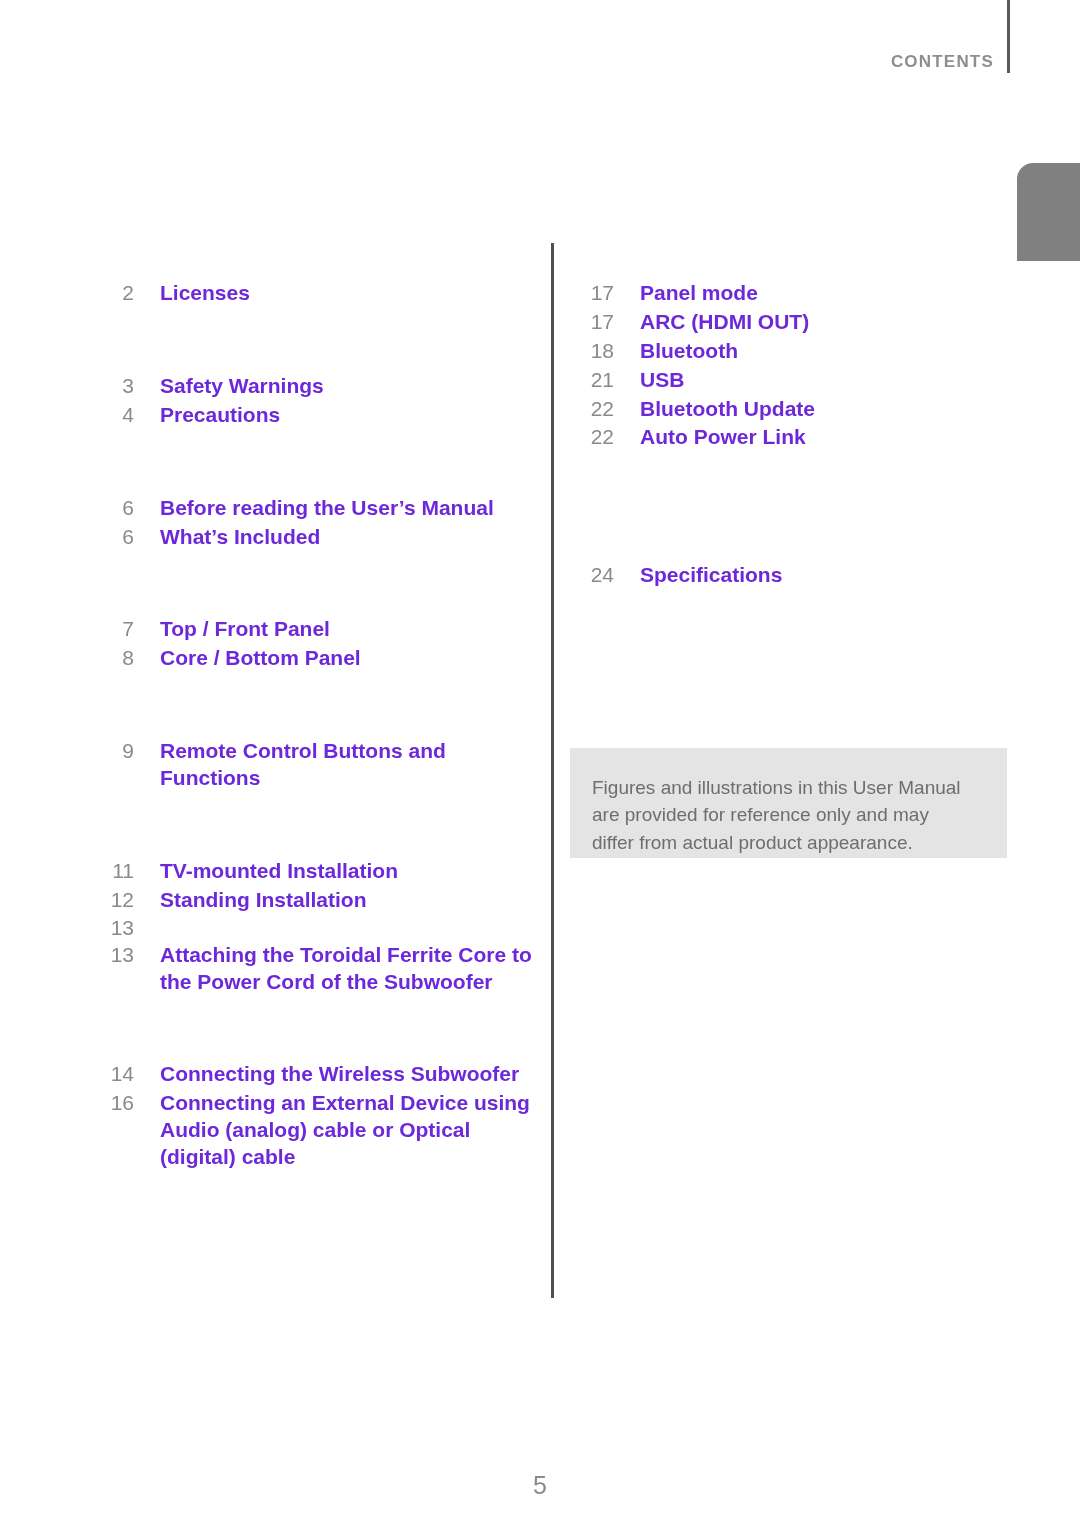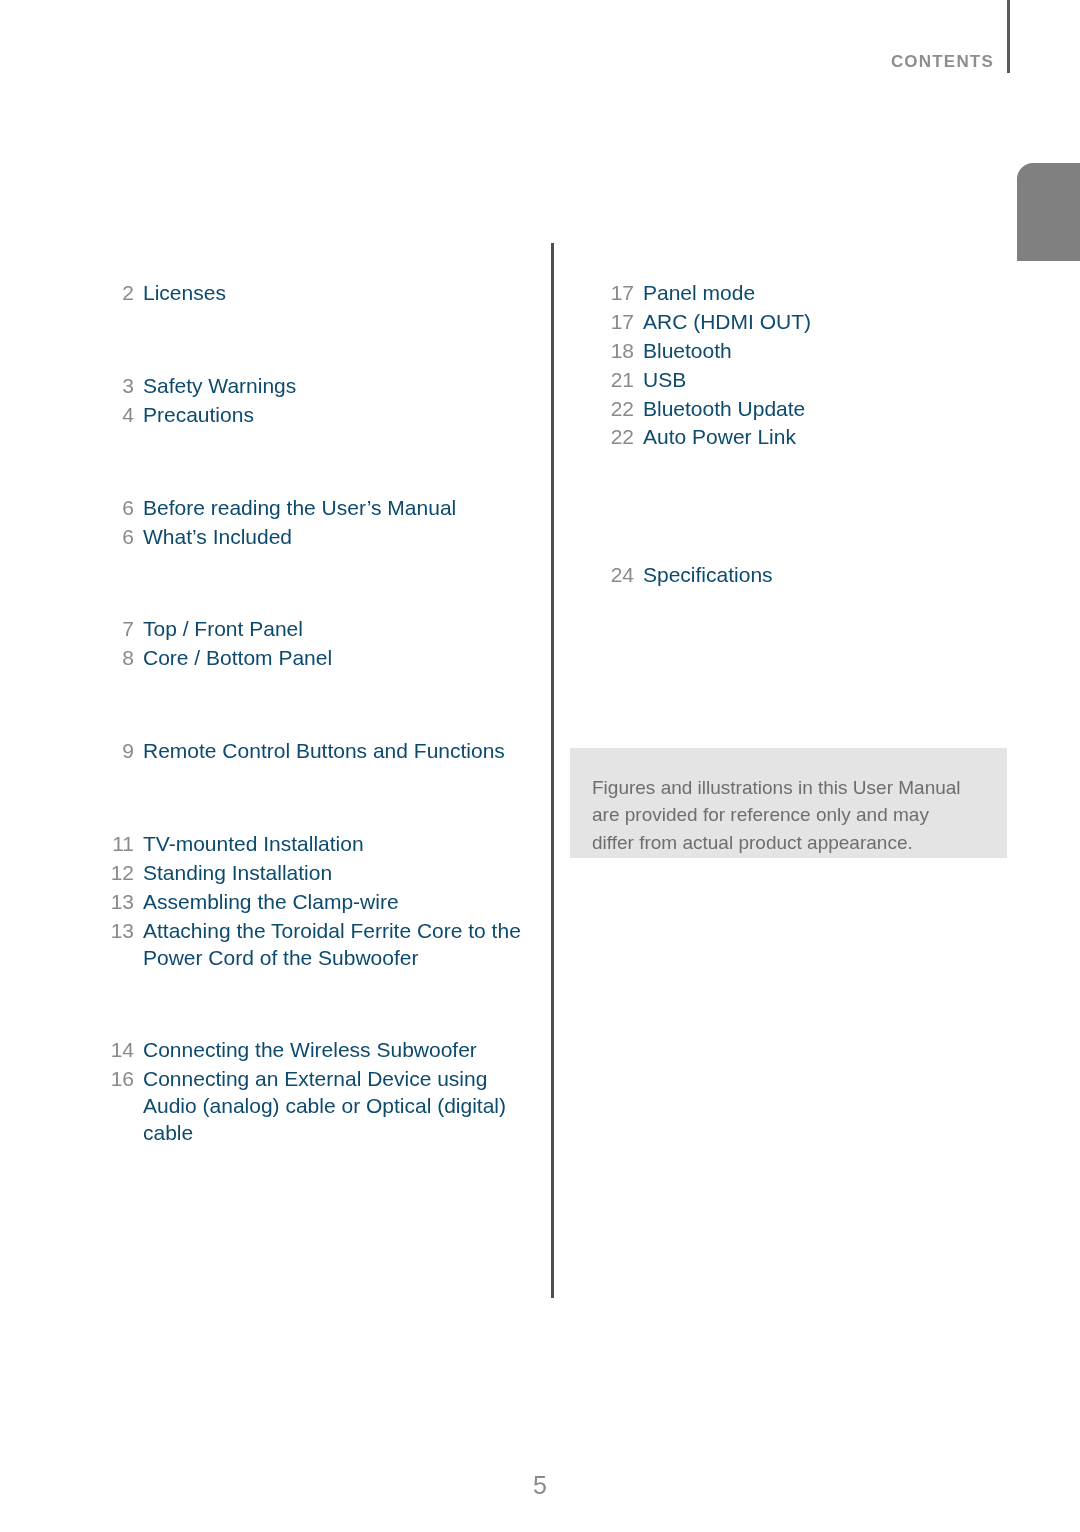--- a/index.html
+++ b/index.html
@@ -94,21 +94,21 @@
     position: absolute;
     left: 0;
     top: 240px;
     width: 1080px;
   }
   .column {
     position: absolute;
     top: 0;
   }
   #column-left  { left: 88px;  width: 450px; }
-  #column-right { left: 588px; width: 445px; }
+  #column-right { left: 568px; width: 445px; }
 
   #column-divider {
     position: absolute;
     left: 551px;
     top: 243px;
     width: 3px;
     height: 1055px;
     background: #4f4f4f;
   }
 
@@ -154,24 +154,24 @@
   }
   .entry-page {
     flex: 0 0 auto;
     min-width: 46px;
     text-align: right;
     font-size: 21px;
     font-weight: 400;
     color: #8a8a8a;
   }
   .entry-label {
-    margin-left: 9px;
+    margin-left: 26px;
     font-size: 21px;
-    font-weight: 400;
-    color: #0c4a6e;
+    font-weight: 700;
+    color: #6d28d9;
     line-height: 1.28;
   }
 
   .section-gap-small { margin-bottom: 14px; }
 
   
   #note-box {
     position: absolute;
     left: 570px;
     top: 748px;
@@ -284,21 +284,20 @@
         <div class="toc-entry">
           <span class="entry-page">11</span>
           <span class="entry-label">TV-mounted Installation</span>
         </div>
         <div class="toc-entry">
           <span class="entry-page">12</span>
           <span class="entry-label">Standing Installation</span>
         </div>
         <div class="toc-entry">
           <span class="entry-page">13</span>
-          <span class="entry-label">Assembling the Clamp-wire</span>
         </div>
         <div class="toc-entry">
           <span class="entry-page">13</span>
           <span class="entry-label">Attaching the Toroidal Ferrite Core to the Power Cord of the Subwoofer</span>
         </div>
       </div>
       <div class="toc-section">
         <div class="section-heading">
           <span class="section-number textured">14</span>
           <span class="section-title textured">CONNECTIONS</span>

